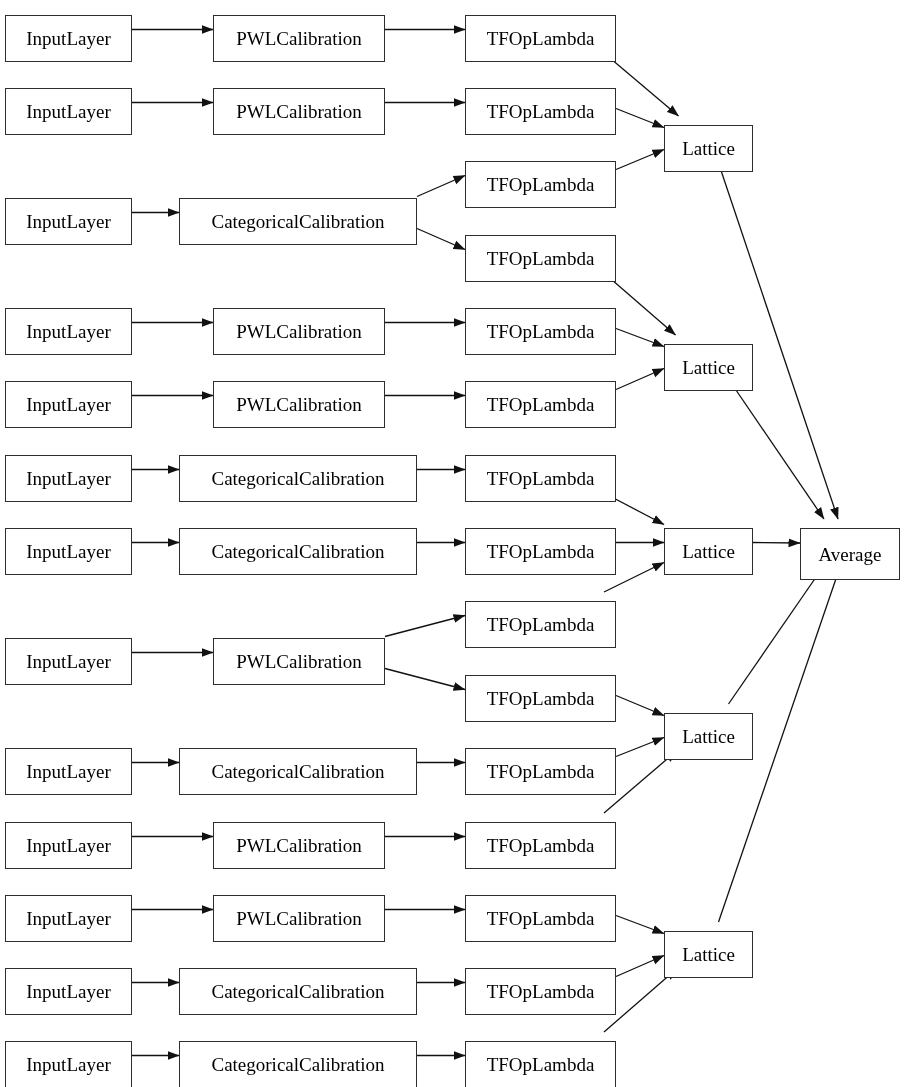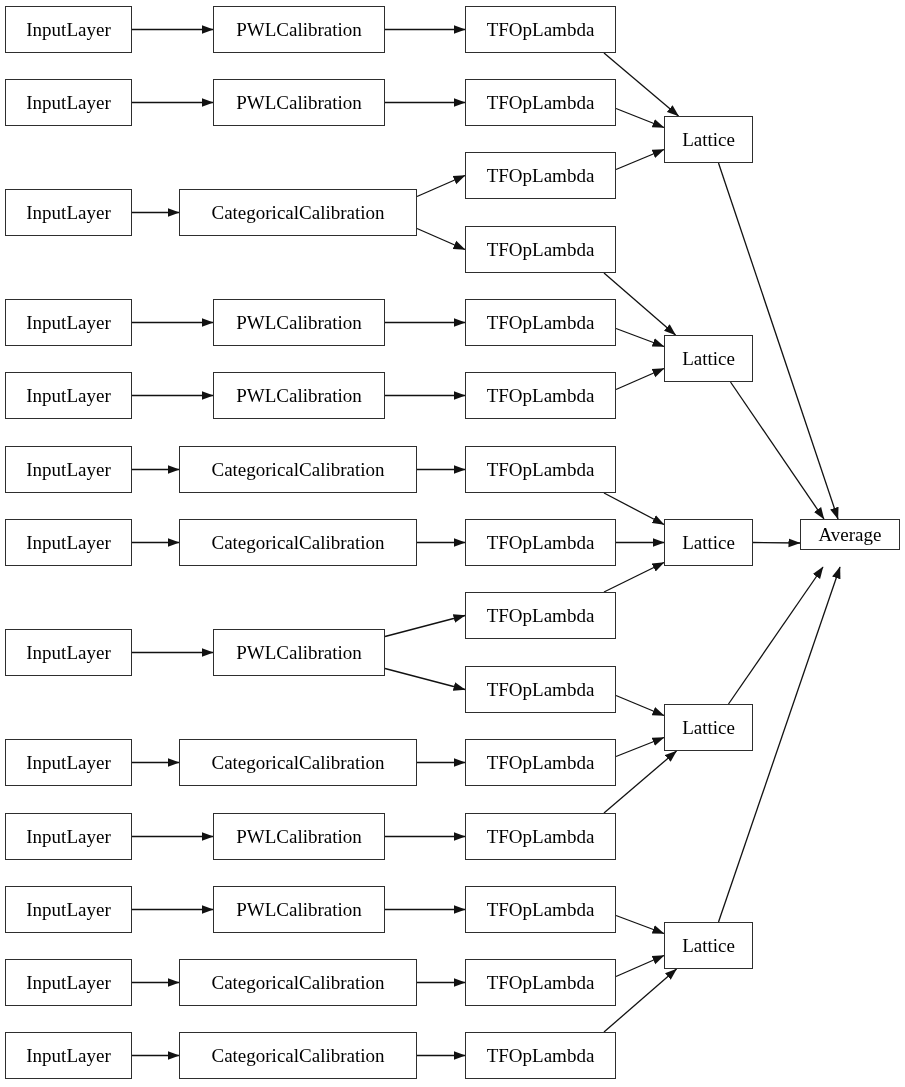--- a/index.html
+++ b/index.html
@@ -21,20 +21,21 @@
     box-sizing: border-box;
     background: #ffffff;
     border: 1.5px solid #2e2e2e;
     display: flex;
     align-items: center;
     justify-content: center;
     font-size: 19px;
     line-height: 1;
     color: #000000;
     white-space: nowrap;
+    margin-top: 9px;
   }
   .edge { stroke-width: 1.3; fill: none; }
 </style>
 </head>
 <body>
 
 <div class="canvas" id="diagram" style="background: rgb(255, 255, 255);">
   <svg id="edge-layer" width="905" height="1087" viewBox="0 0 905 1087" xmlns="http://www.w3.org/2000/svg">
     <defs>
       <marker id="arrowhead" markerWidth="13" markerHeight="10" refX="11.5" refY="5" orient="auto" markerUnits="userSpaceOnUse">
@@ -223,16 +224,16 @@
     </div>
     <div class="node" style="left: 664px; top: 519px; width: 89px; height: 47px; border-color: rgb(46, 46, 46); background: rgb(255, 255, 255); color: rgb(0, 0, 0);">
       <span>Lattice</span>
     </div>
     <div class="node" style="left: 664px; top: 704px; width: 89px; height: 47px; border-color: rgb(46, 46, 46); background: rgb(255, 255, 255); color: rgb(0, 0, 0);">
       <span>Lattice</span>
     </div>
     <div class="node" style="left: 664px; top: 922px; width: 89px; height: 47px; border-color: rgb(46, 46, 46); background: rgb(255, 255, 255); color: rgb(0, 0, 0);">
       <span>Lattice</span>
     </div>
-    <div class="node" style="left: 800px; top: 519px; width: 100px; height: 31px; border-color: rgb(46, 46, 46); background: rgb(255, 255, 255); color: rgb(0, 0, 0);">
+    <div class="node" style="left: 800px; top: 519px; width: 100px; height: 52px; border-color: rgb(46, 46, 46); background: rgb(255, 255, 255); color: rgb(0, 0, 0);">
       <span>Average</span>
     </div>
   </div>
 
 </body></html>

